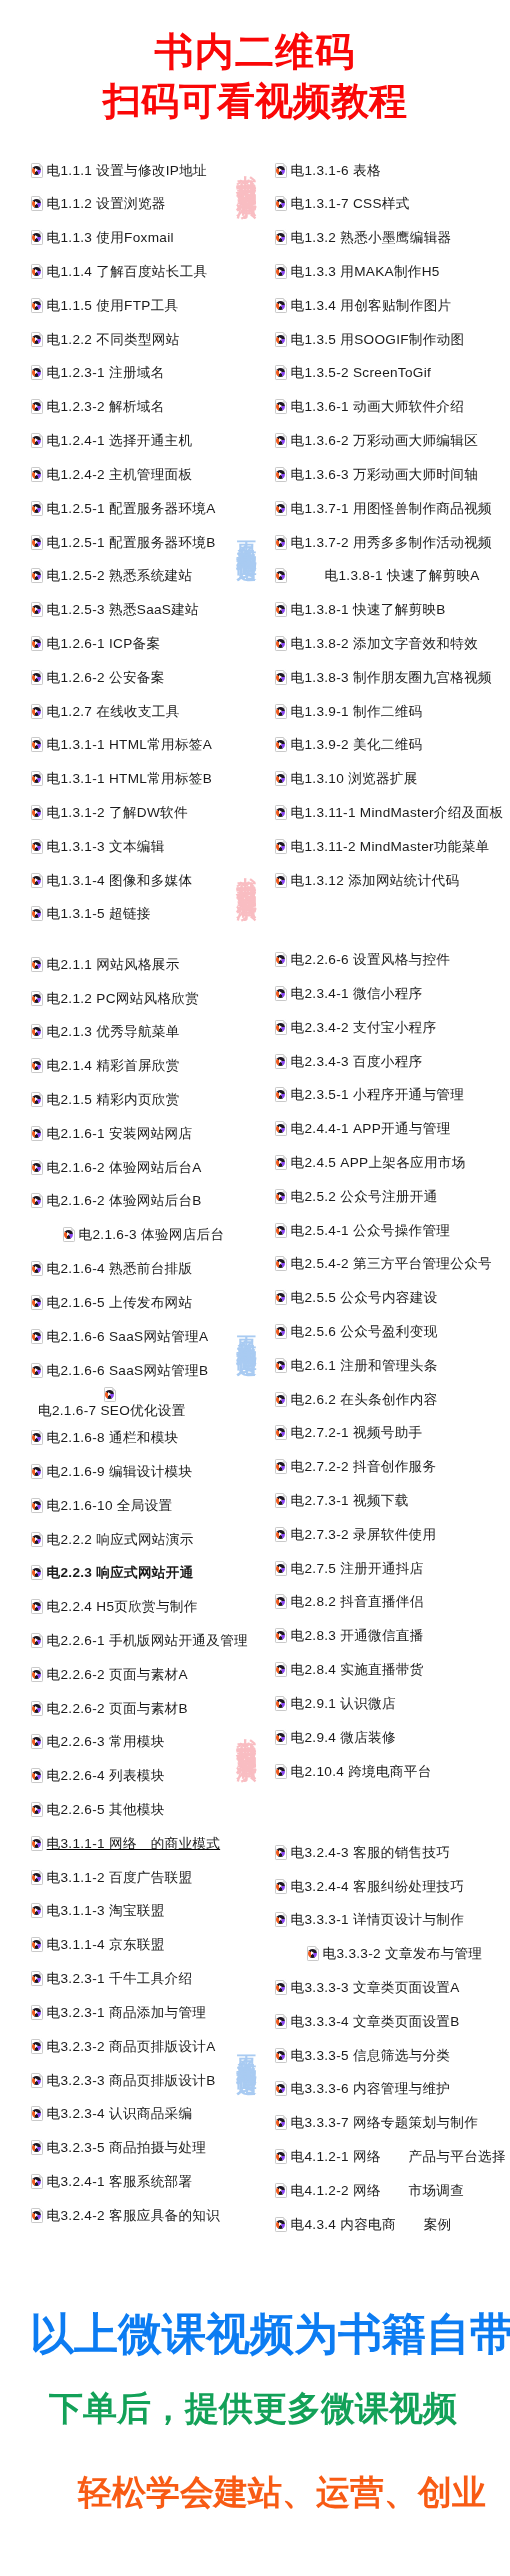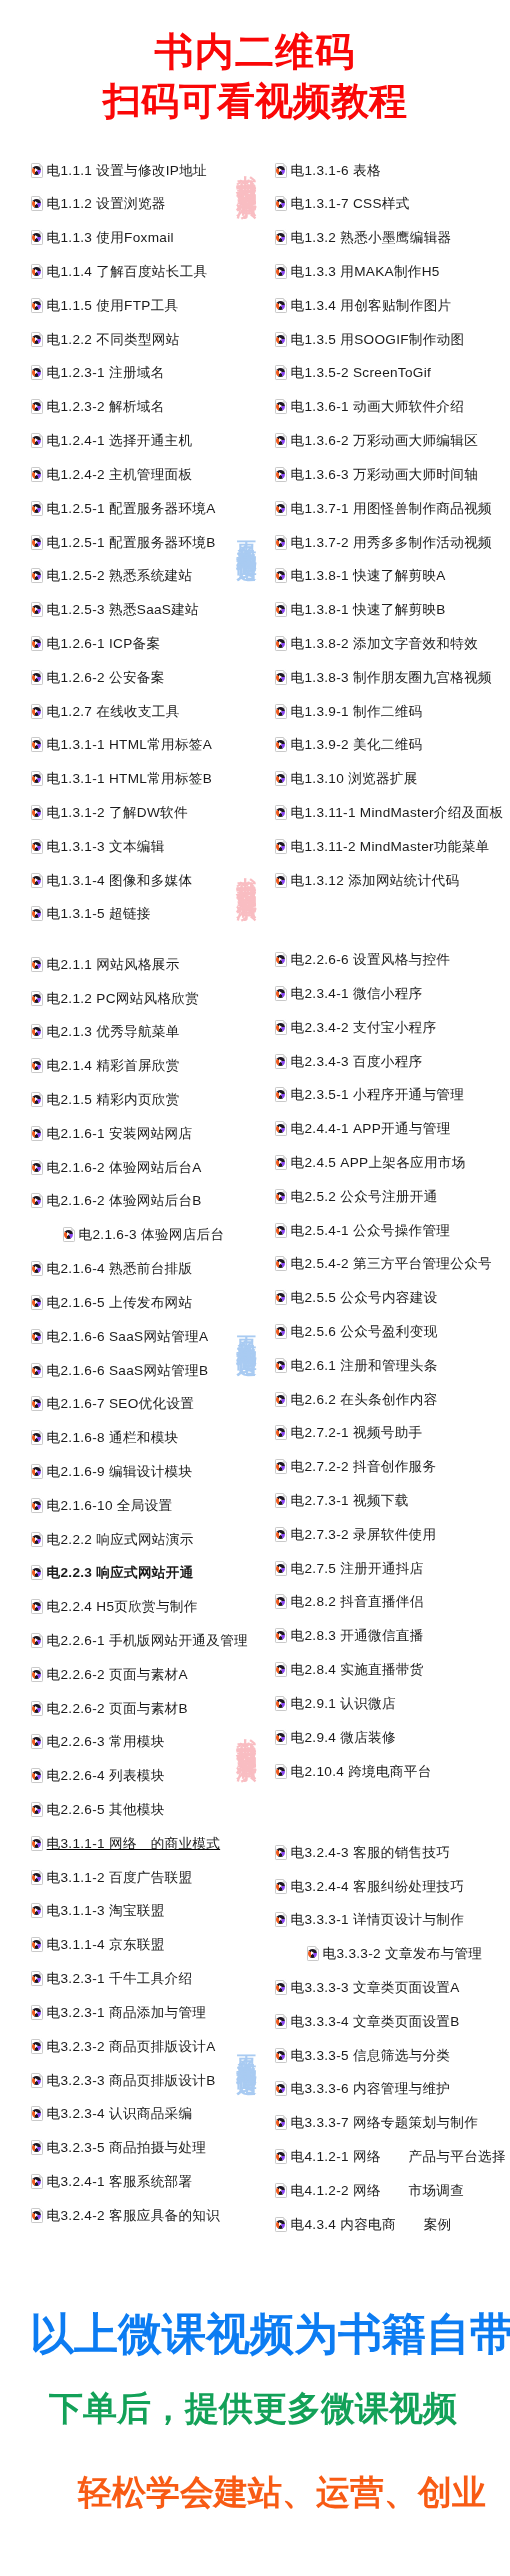--- a/index.html
+++ b/index.html
@@ -322,21 +322,21 @@
         </span>
         <span class="label">电2.1.6-6 SaaS网站管理A</span>
       </div>
       <div class="row" style="left: 31px; top: 1354px;">
         <span class="vicon">
           <span class="fold"></span>
           <span class="vbadge"></span>
         </span>
         <span class="label">电2.1.6-6 SaaS网站管理B</span>
       </div>
-      <div class="row" style="left: 31px; top: 1387px;">
+      <div class="row" style="left: 38px; top: 1387px; flex-direction: column;">
         <span class="vicon">
           <span class="fold"></span>
           <span class="vbadge"></span>
         </span>
         <span class="label">电2.1.6-7 SEO优化设置</span>
       </div>
       <div class="row" style="left: 31px; top: 1421px;">
         <span class="vicon">
           <span class="fold"></span>
           <span class="vbadge"></span>
@@ -581,21 +581,21 @@
         </span>
         <span class="label">电1.3.7-1 用图怪兽制作商品视频</span>
       </div>
       <div class="row" style="left: 275px; top: 526px;">
         <span class="vicon">
           <span class="fold"></span>
           <span class="vbadge"></span>
         </span>
         <span class="label">电1.3.7-2 用秀多多制作活动视频</span>
       </div>
-      <div class="row" style="left: 275px; top: 559px;">
+      <div class="row" style="left: 275px; top: 559px; gap: 34px;">
         <span class="vicon">
           <span class="fold"></span>
           <span class="vbadge"></span>
         </span>
         <span class="label">电1.3.8-1 快速了解剪映A</span>
       </div>
       <div class="row" style="left: 275px; top: 593px;">
         <span class="vicon">
           <span class="fold"></span>
           <span class="vbadge"></span>

